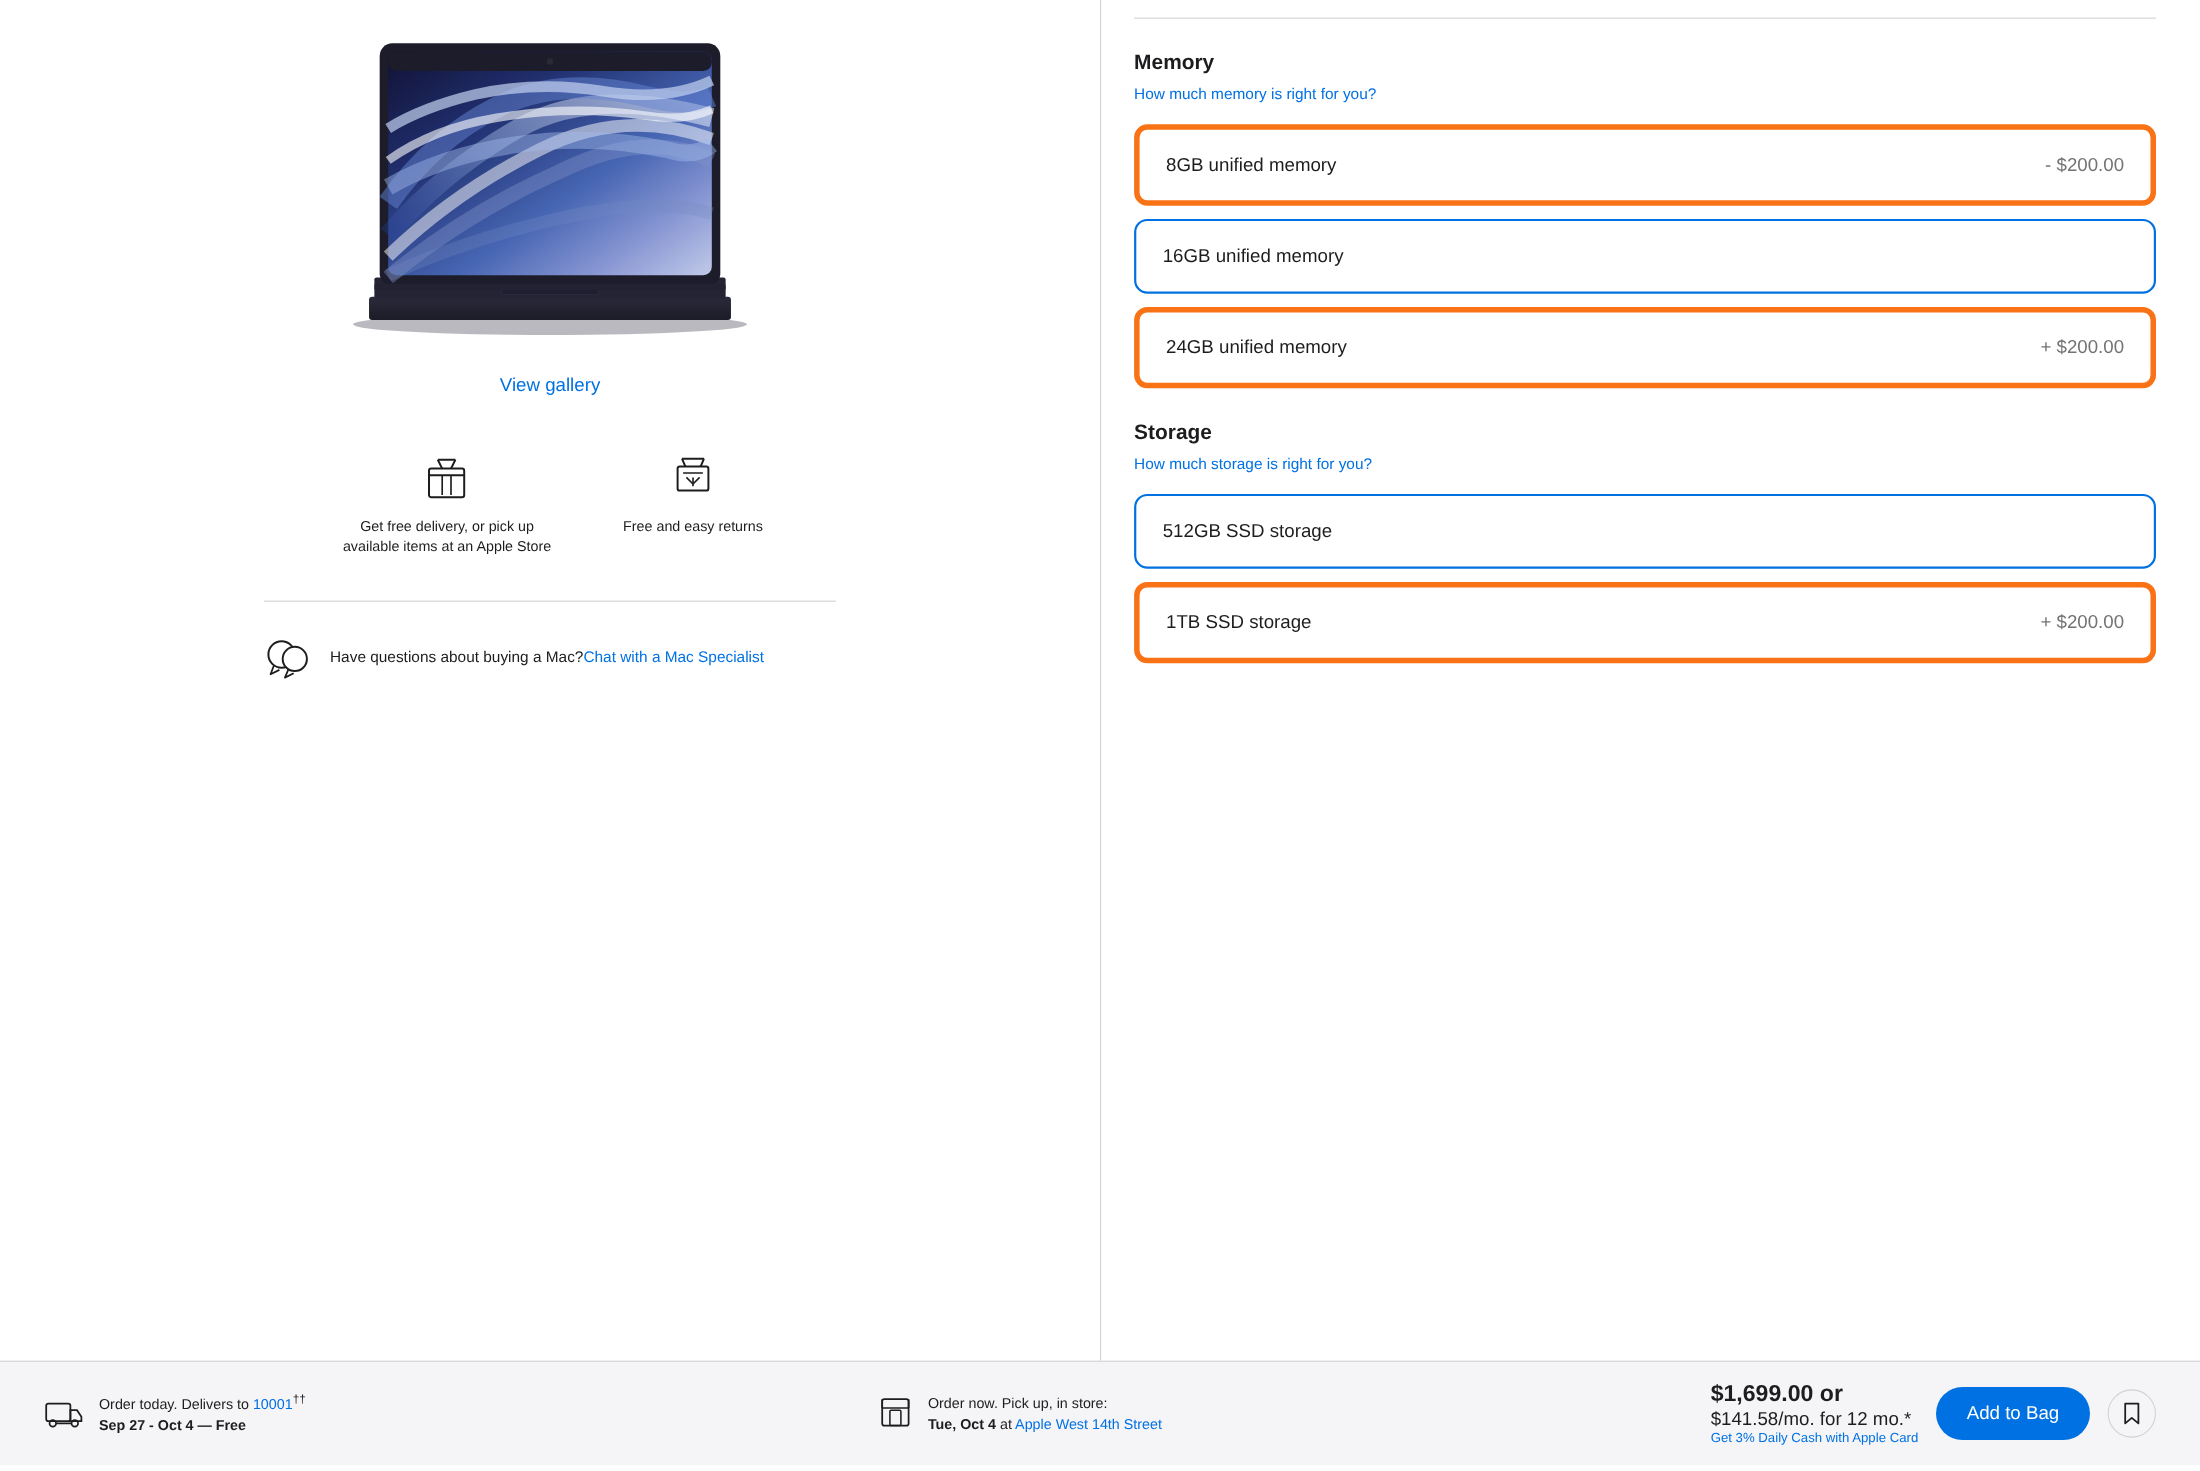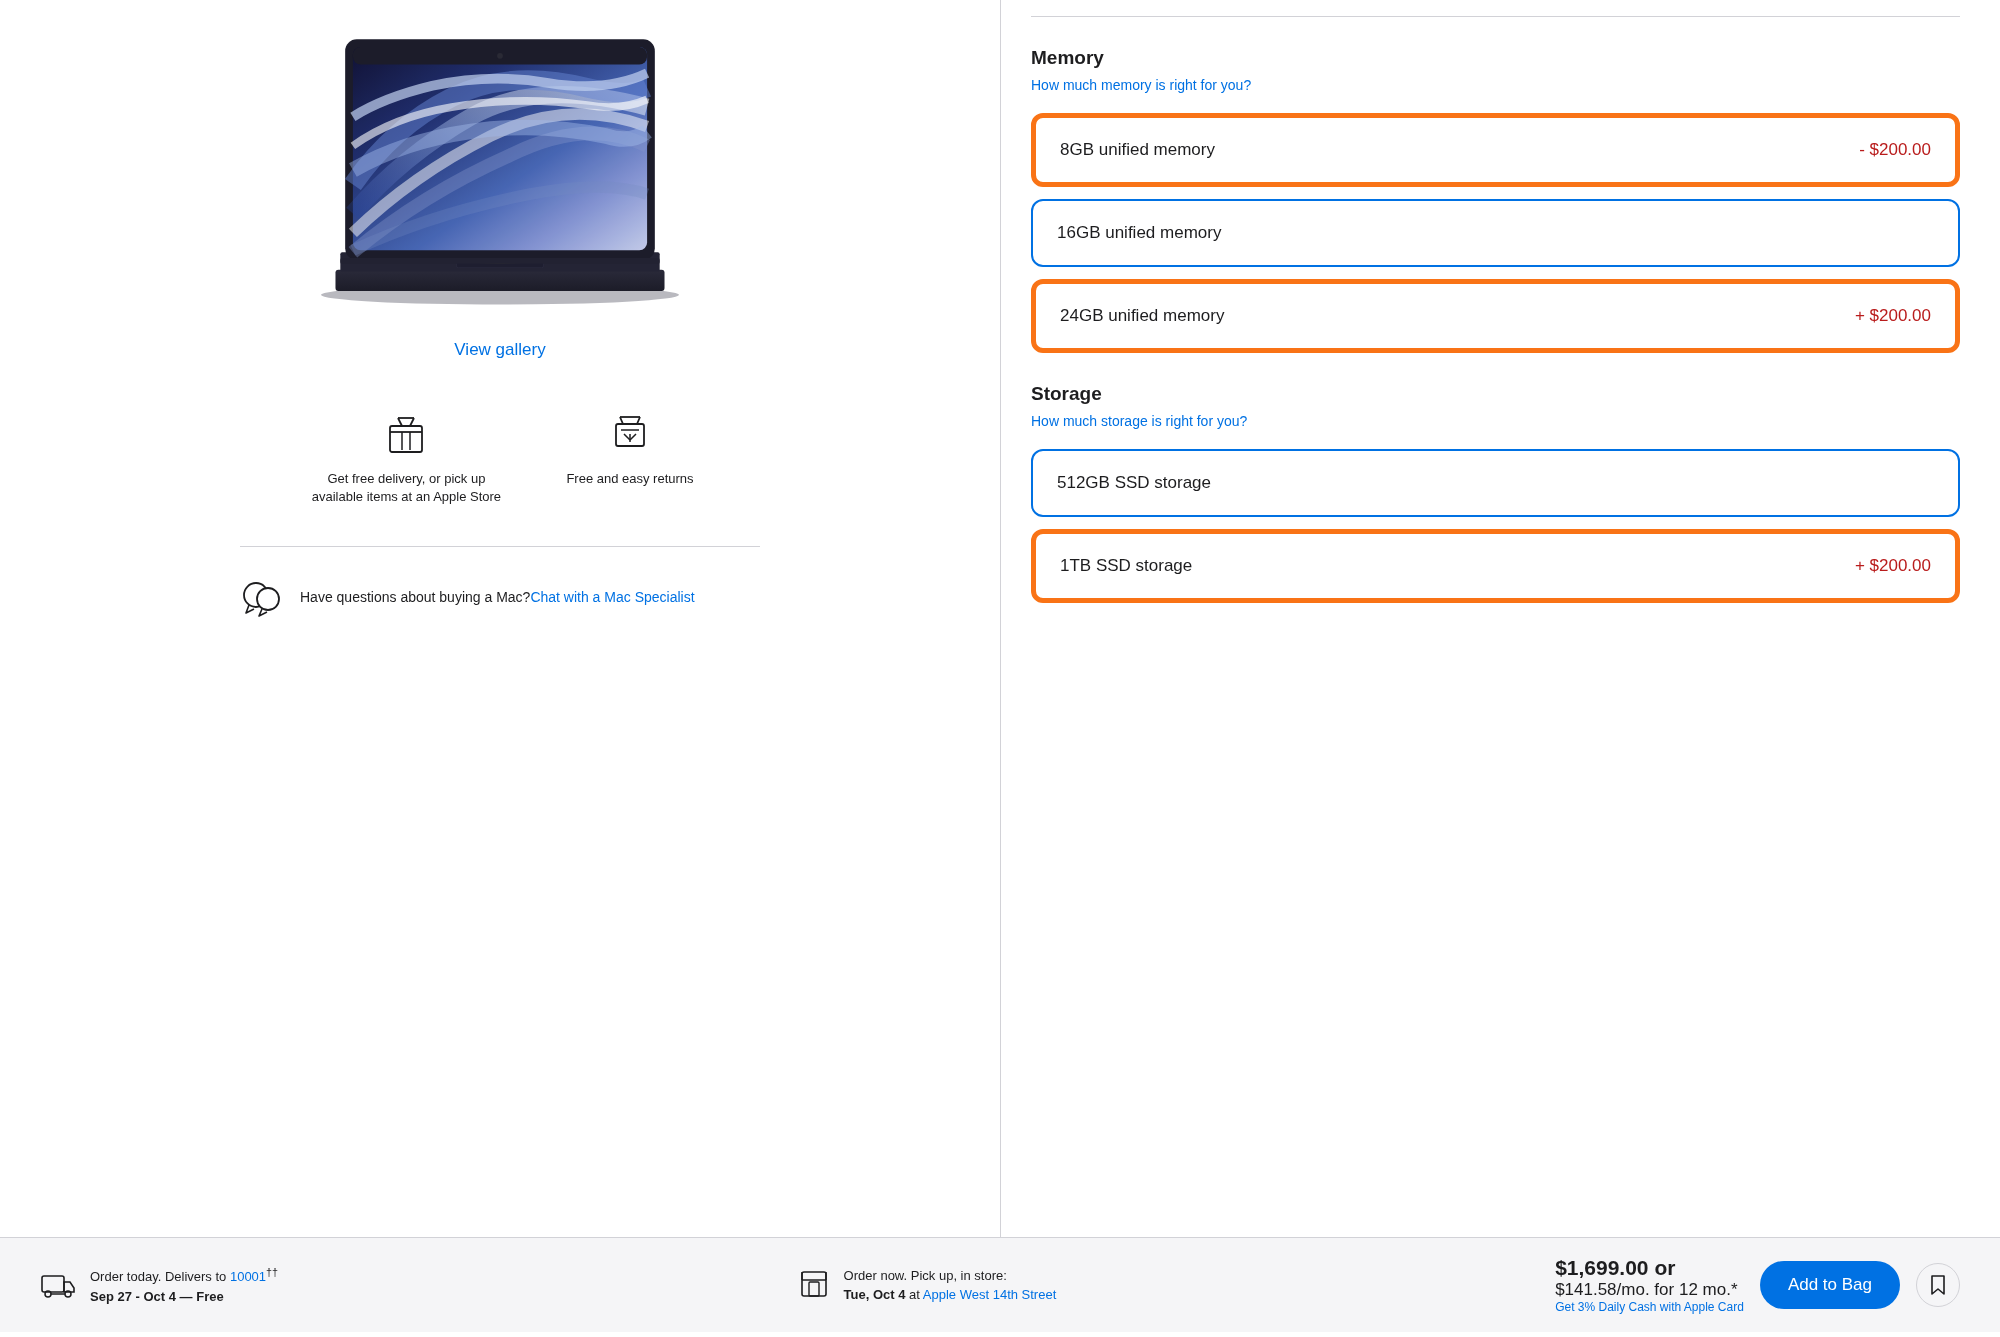--- a/index.html
+++ b/index.html
@@ -167,21 +167,21 @@
       border: 2px solid #0071e3;
     }
 
     .option-name {
       font-size: 17px;
       color: #1d1d1f;
     }
 
     .option-price {
       font-size: 17px;
-      color: #b91c1c;
+      color: #737373;
     }
 
     .section-gap {
       margin-top: 30px;
     }
 
     
     .bottom-bar {
       background: #f5f5f7;
       border-top: 1px solid #d2d2d7;

